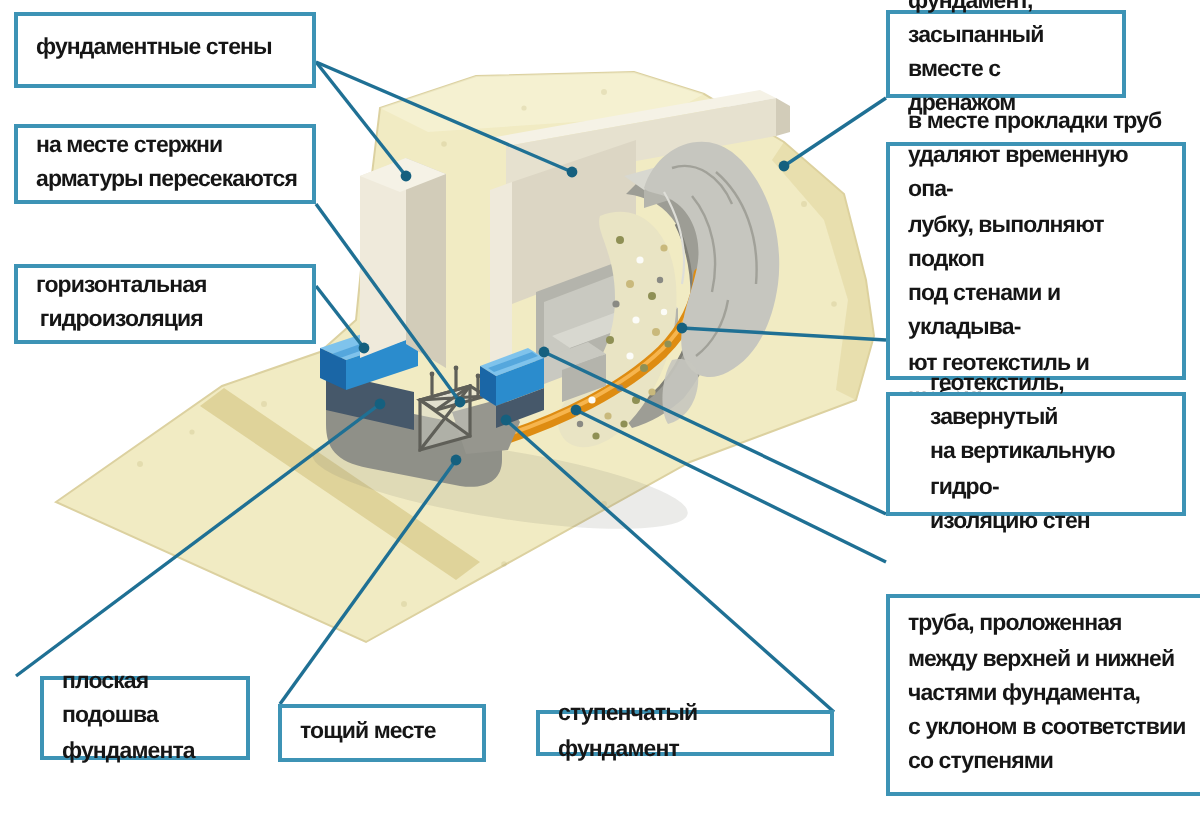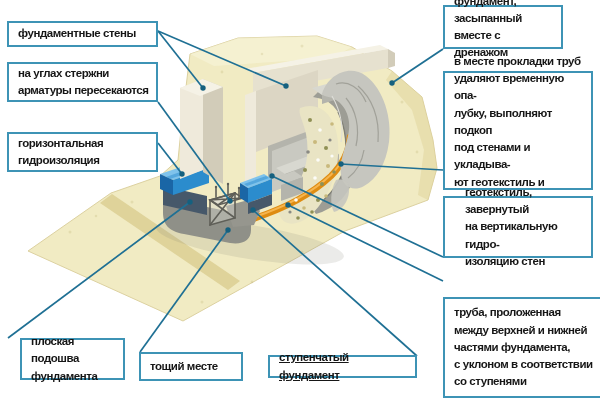--- a/index.html
+++ b/index.html
@@ -219,29 +219,29 @@
         <line x1="443" y1="170" x2="341" y2="164" class="leader"></line>
         <circle cx="341" cy="164" r="2.7" class="leader-dot"></circle>
         <line x1="443" y1="257" x2="272" y2="176" class="leader"></line>
         <circle cx="272" cy="176" r="2.7" class="leader-dot"></circle>
         <line x1="443" y1="281" x2="288" y2="205" class="leader"></line>
         <circle cx="288" cy="205" r="2.7" class="leader-dot"></circle>
       </g>
   </svg>
 
   <div>
-      <div class="label-box" style="left: 7px; top: 21px; width: 151px; height: 26px;">фундаментные стены</div>
-      <div class="label-box" style="left: 7px; top: 62px; width: 151px; height: 40px;">на углах стержни
+      <div class="label-box" style="left: 7px; top: 6px; width: 151px; height: 38px;">фундаментные стены</div>
+      <div class="label-box" style="left: 7px; top: 62px; width: 151px; height: 40px;">на месте стержни
 арматуры пересекаются</div>
-      <div class="label-box" style="left: 7px; top: 132px; width: 151px; height: 40px;">горизонтальная
+      <div class="label-box" style="left: 7px; top: 132px; width: 151px; height: 40px; text-align: center;">горизонтальная
 гидроизоляция</div>
       <div class="label-box" style="left: 8px; top: 338px; width: 105px; height: 42px; margin-left: 12px;">плоская подошва
 фундамента</div>
       <div class="label-box" style="left: 139px; top: 352px; width: 104px; height: 29px;">тощий месте</div>
-      <div class="label-box" style="left: 268px; top: 355px; width: 149px; height: 23px; text-decoration: underline;">ступенчатый фундамент</div>
+      <div class="label-box" style="left: 268px; top: 355px; width: 149px; height: 23px;">ступенчатый фундамент</div>
       <div class="label-box" style="left: 443px; top: 5px; width: 120px; height: 44px;">фундамент, засыпанный
 вместе с дренажом</div>
       <div class="label-box" style="left: 443px; top: 71px; width: 150px; height: 119px;">в месте прокладки труб
 удаляют временную опа-
 лубку, выполняют подкоп
 под стенами и укладыва-
 ют геотекстиль и щебень</div>
       <div class="label-box" style="left: 443px; top: 196px; width: 150px; height: 62px; padding-left: 20px;">геотекстиль, завернутый
 на вертикальную гидро-
 изоляцию стен</div>

